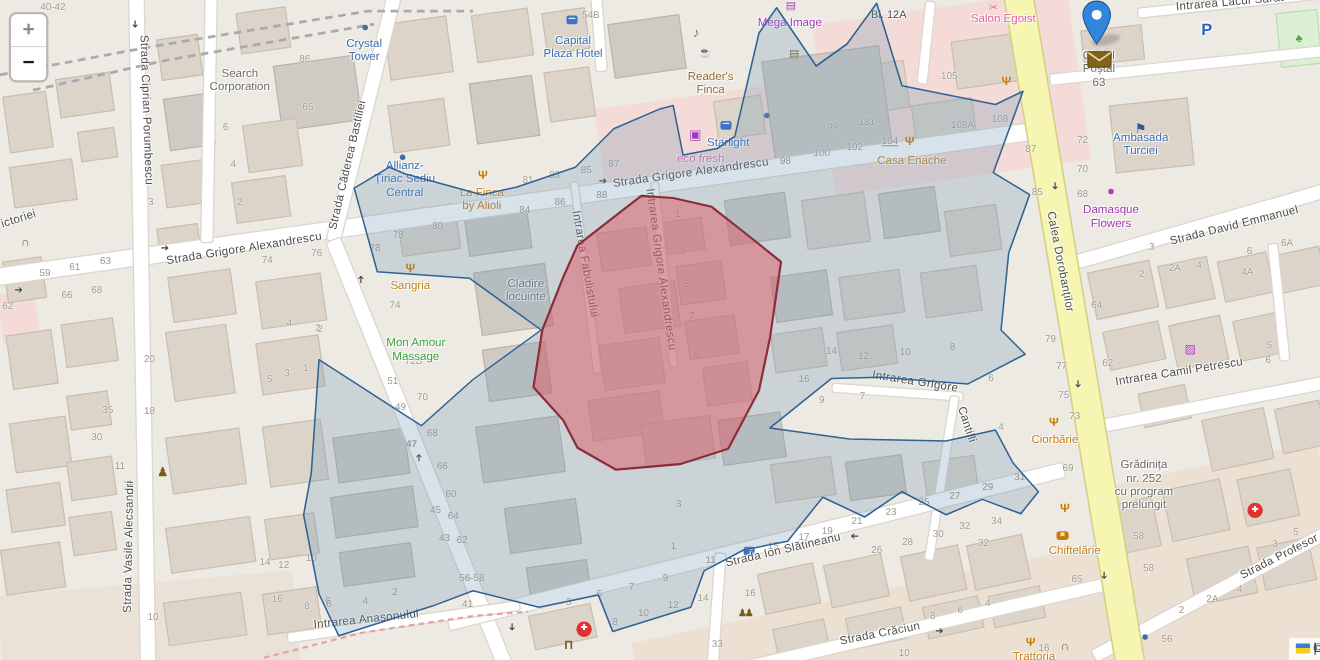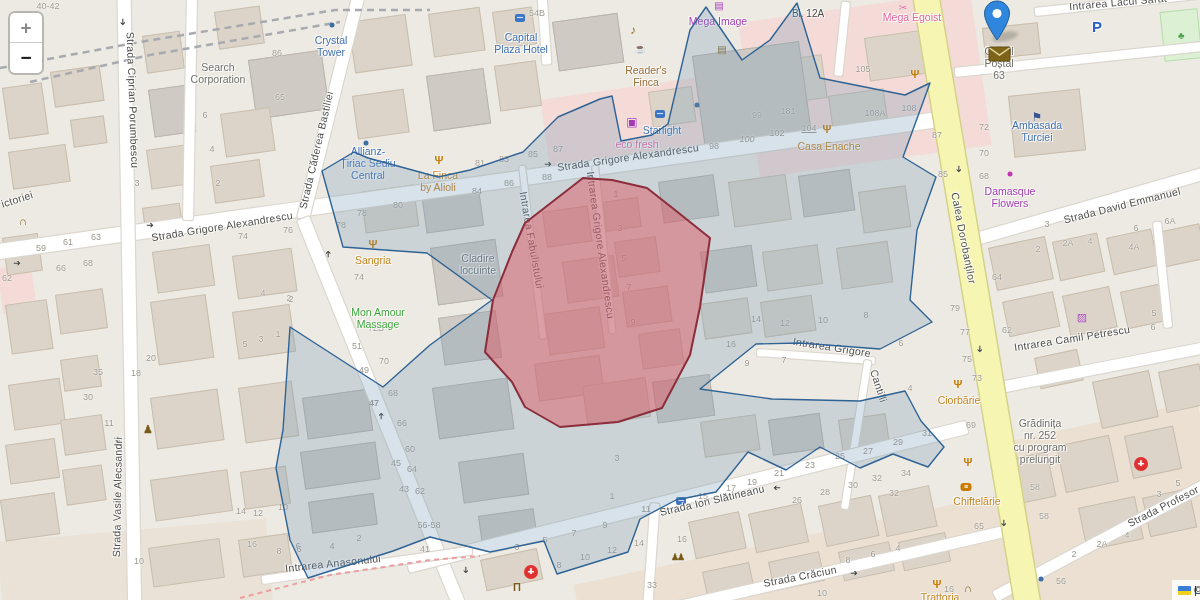--- a/index.html
+++ b/index.html
@@ -251,21 +251,21 @@
     <span class="street-label" style="left: 17px; top: 199px; transform: translate(-50%, -50%) rotate(-18deg); z-index: 20;">ictoriei</span>
     <span class="poi gray" style="left: 218px; top: 73px; transform: translate(-50%, -50%); z-index: 21;">Search
 Corporation</span>
     <span class="poi blue" style="left: 331px; top: 46px; transform: translate(-50%, -50%); z-index: 21;">Crystal
 Tower</span>
     <span class="poi blue" style="left: 521px; top: 43px; transform: translate(-50%, -50%); z-index: 21;">Capital
 Plaza Hotel</span>
     <span class="poi brown" style="left: 646px; top: 76px; transform: translate(-50%, -50%); z-index: 21;">Reader's
 Finca</span>
     <span class="poi purple" style="left: 718px; top: 21px; transform: translate(-50%, -50%); z-index: 21;">Mega Image</span>
-    <span class="poi pink" style="left: 912px; top: 17px; transform: translate(-50%, -50%); z-index: 21;">Mega Egoist</span>
+    <span class="poi pink" style="left: 912px; top: 17px; transform: translate(-50%, -50%); z-index: 21;">Salon Egoist</span>
     <span class="poi blue" style="left: 662px; top: 130px; transform: translate(-50%, -50%); z-index: 21;">Starlight</span>
     <span class="poi pink" style="left: 637px; top: 144px; transform: translate(-50%, -50%); z-index: 21;">eco fresh</span>
     <span class="poi blue" style="left: 368px; top: 163px; transform: translate(-50%, -50%); z-index: 21;">Allianz-
 Țiriac Sediu
 Central</span>
     <span class="poi orange" style="left: 438px; top: 181px; transform: translate(-50%, -50%); z-index: 21;">La Finca
 by Alioli</span>
     <span class="poi orange" style="left: 829px; top: 146px; transform: translate(-50%, -50%); z-index: 21;">Casa Enache</span>
     <span class="poi gray" style="left: 999px; top: 63px; transform: translate(-50%, -50%); z-index: 21;">Oficiul
 Poștal
@@ -294,21 +294,21 @@
     <span class="hn" style="left: 205px; top: 115px; transform: translate(-50%, -50%); z-index: 15;">6</span>
     <span class="hn" style="left: 212px; top: 149px; transform: translate(-50%, -50%); z-index: 15;">4</span>
     <span class="hn" style="left: 218px; top: 183px; transform: translate(-50%, -50%); z-index: 15;">2</span>
     <span class="hn" style="left: 137px; top: 183px; transform: translate(-50%, -50%); z-index: 15;">3</span>
     <span class="hn" style="left: 41px; top: 248px; transform: translate(-50%, -50%); z-index: 15;">59</span>
     <span class="hn" style="left: 68px; top: 242px; transform: translate(-50%, -50%); z-index: 15;">61</span>
     <span class="hn" style="left: 96px; top: 237px; transform: translate(-50%, -50%); z-index: 15;">63</span>
     <span class="hn" style="left: 61px; top: 268px; transform: translate(-50%, -50%); z-index: 15;">66</span>
     <span class="hn" style="left: 88px; top: 263px; transform: translate(-50%, -50%); z-index: 15;">68</span>
     <span class="hn" style="left: 7px; top: 278px; transform: translate(-50%, -50%); z-index: 15;">62</span>
-    <span class="hn" style="left: 151px; top: 326px; transform: translate(-50%, -50%); z-index: 15; margin-top: 32px;">20</span>
+    <span class="hn" style="left: 136px; top: 326px; transform: translate(-50%, -50%); z-index: 15;">20</span>
     <span class="hn" style="left: 136px; top: 373px; transform: translate(-50%, -50%); z-index: 15;">18</span>
     <span class="hn" style="left: 98px; top: 372px; transform: translate(-50%, -50%); z-index: 15;">35</span>
     <span class="hn" style="left: 243px; top: 236px; transform: translate(-50%, -50%); z-index: 15;">74</span>
     <span class="hn" style="left: 288px; top: 230px; transform: translate(-50%, -50%); z-index: 15;">76</span>
     <span class="hn" style="left: 263px; top: 293px; transform: translate(-50%, -50%); z-index: 15;">4</span>
     <span class="hn" style="left: 289px; top: 298px; transform: translate(-50%, -50%); z-index: 15;">2</span>
     <span class="hn" style="left: 245px; top: 344px; transform: translate(-50%, -50%); z-index: 15;">5</span>
     <span class="hn" style="left: 261px; top: 339px; transform: translate(-50%, -50%); z-index: 15;">3</span>
     <span class="hn" style="left: 278px; top: 334px; transform: translate(-50%, -50%); z-index: 15;">1</span>
     <span class="hn" style="left: 362px; top: 213px; transform: translate(-50%, -50%); z-index: 15;">78</span>

